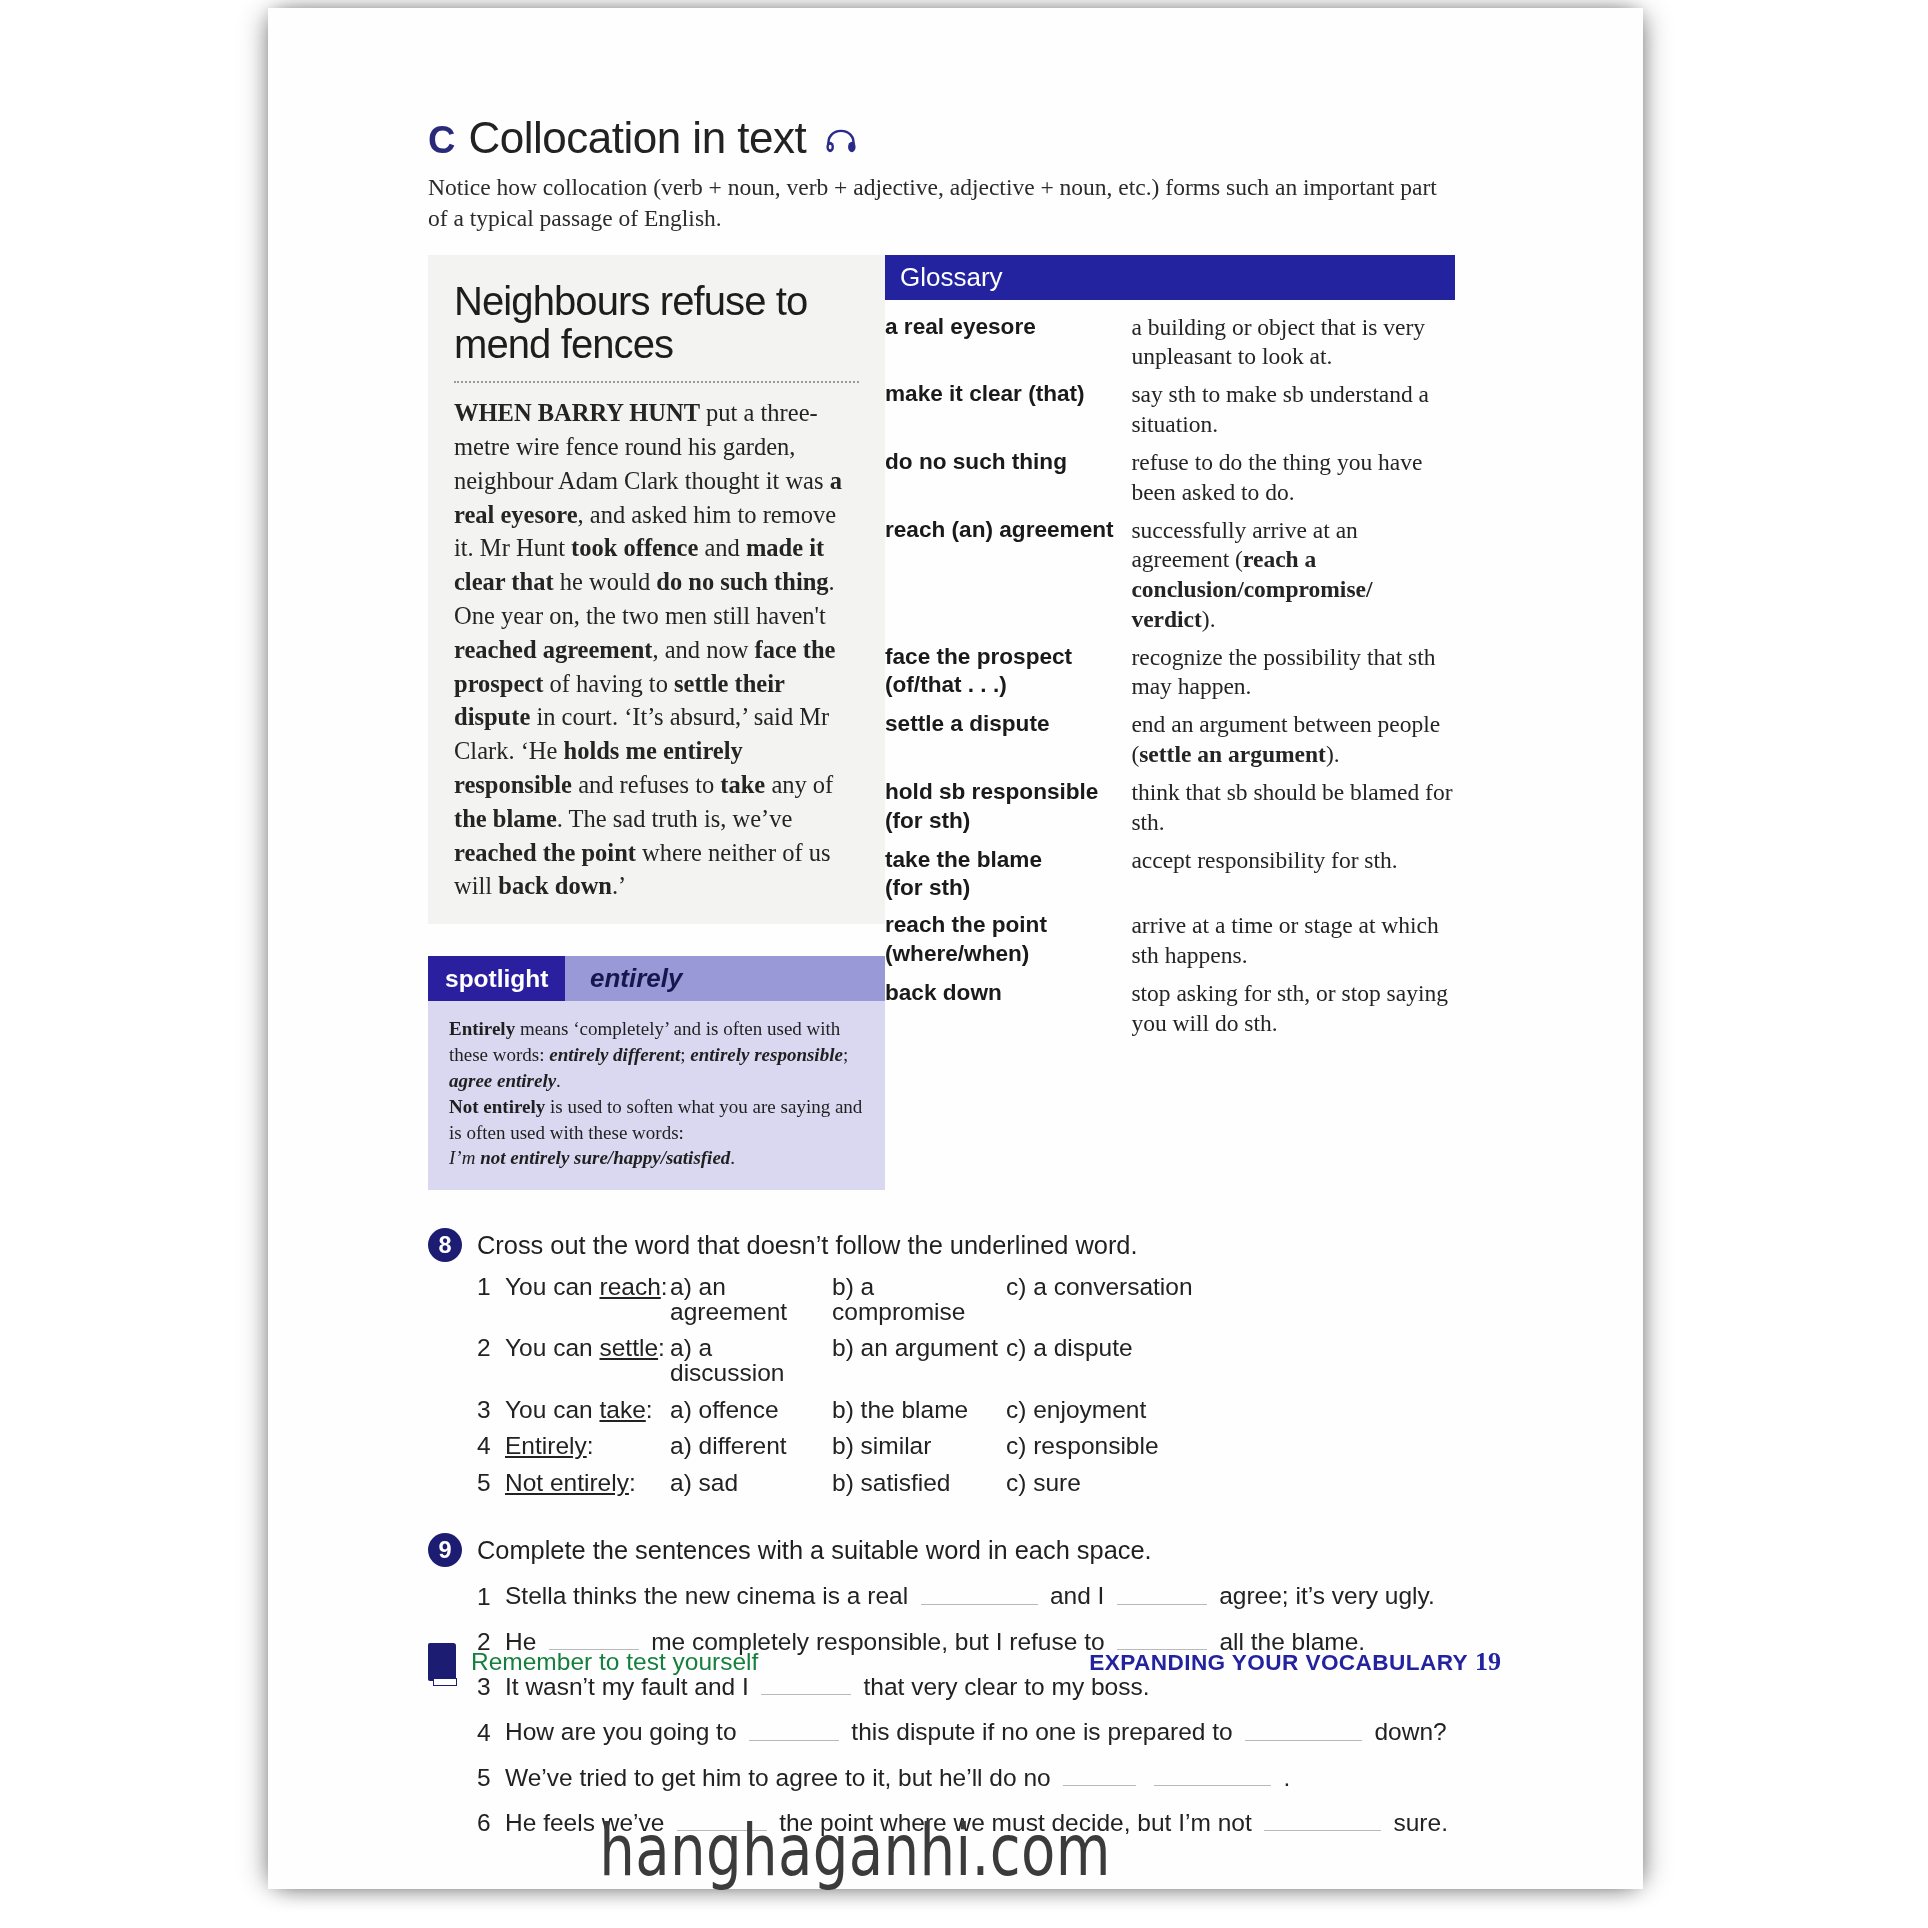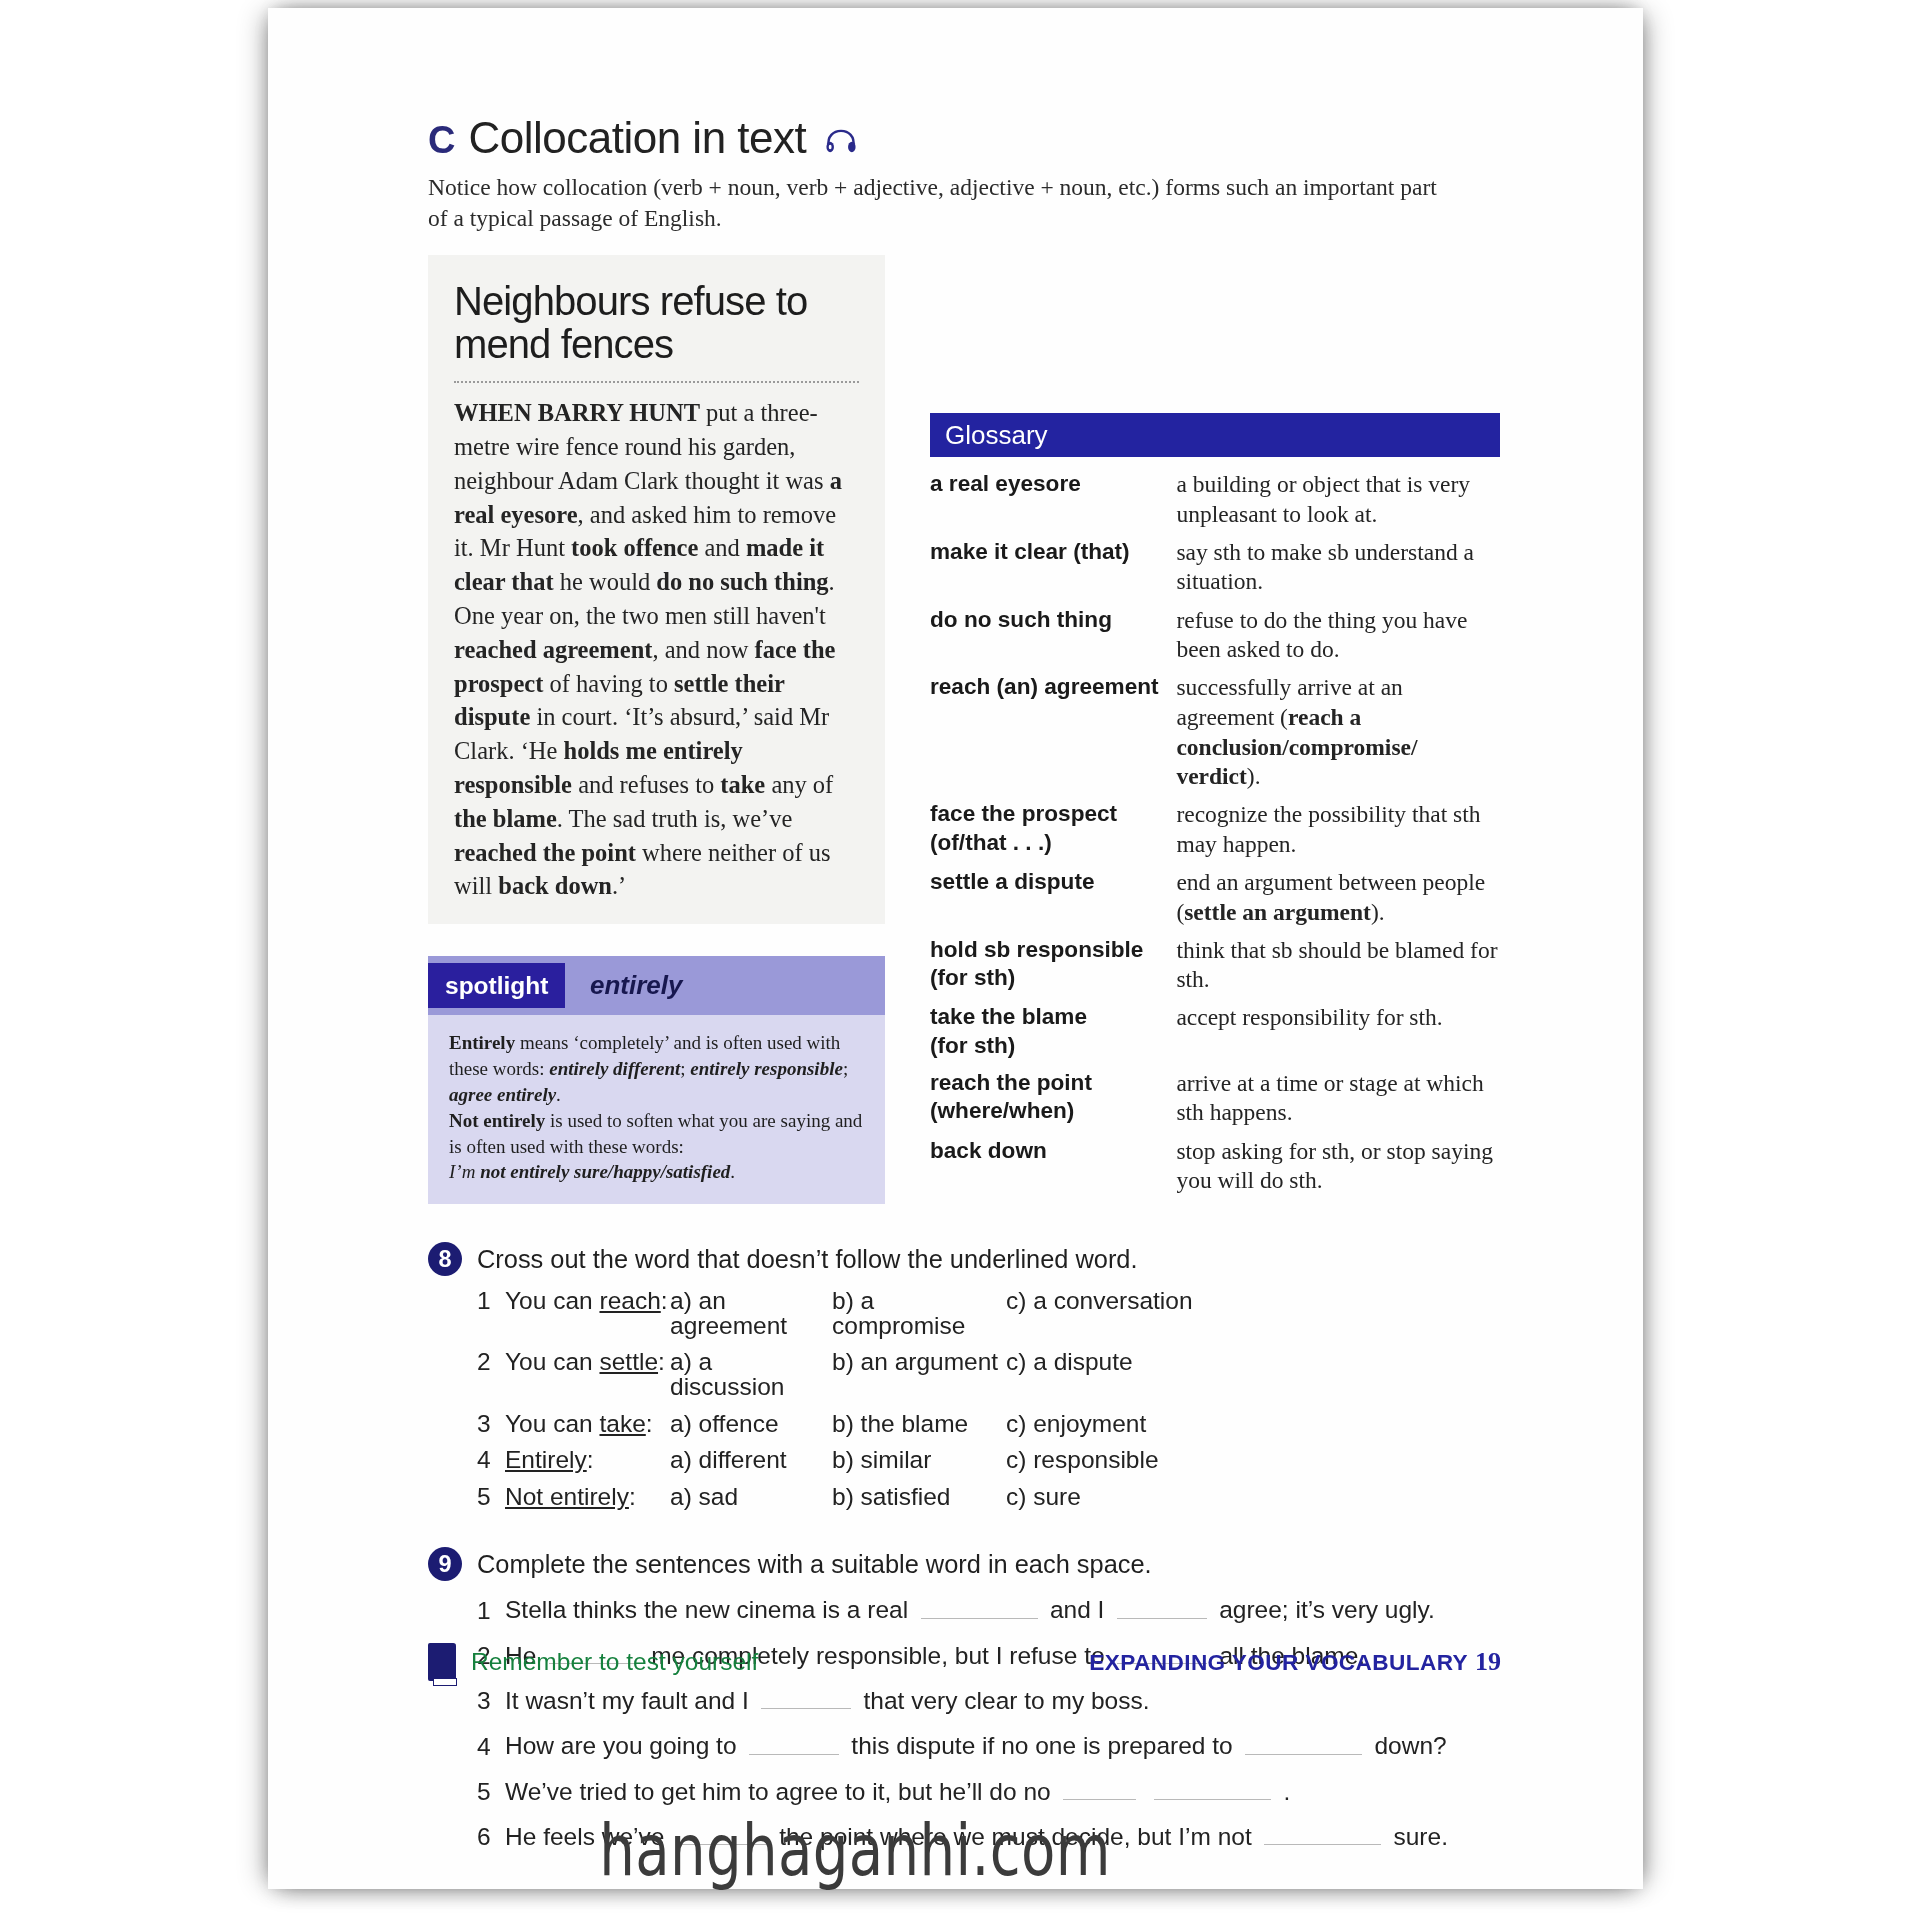--- a/index.html
+++ b/index.html
@@ -88,22 +88,21 @@
     font-size: 23.5px;
     line-height: 1.32;
     color: #2b2b2b;
     margin: 3.8px 0 21px 0;
     width: 1026px;
   }
 
   
   .band {
     display: flex;
-    gap: 45px;
-    align-items: flex-end;
+    align-items: flex-start;
   }
   .col-left { width: 457px; }
   .col-right { width: 570px; }
 
   
   .article {
     background: #f3f3f1;
     padding: 24.5px 26px 21px 26px;
     box-sizing: border-box;
     width: 457px;
@@ -133,21 +132,21 @@
 
   
   .spotlight {
     margin-top: 32px;
     width: 457px;
     background: #d9d8f0;
   }
   .spotlight-bar {
     display: flex;
     align-items: center;
-    height: 59px;
+    height: 45px;
     background: #9a99d8;
   }
   .spotlight-tag {
     background: #2a1f9e;
     color: #ffffff;
     font-size: 24.5px;
     font-weight: bold;
     padding: 0 17px;
     height: 45px;
     line-height: 45px;

